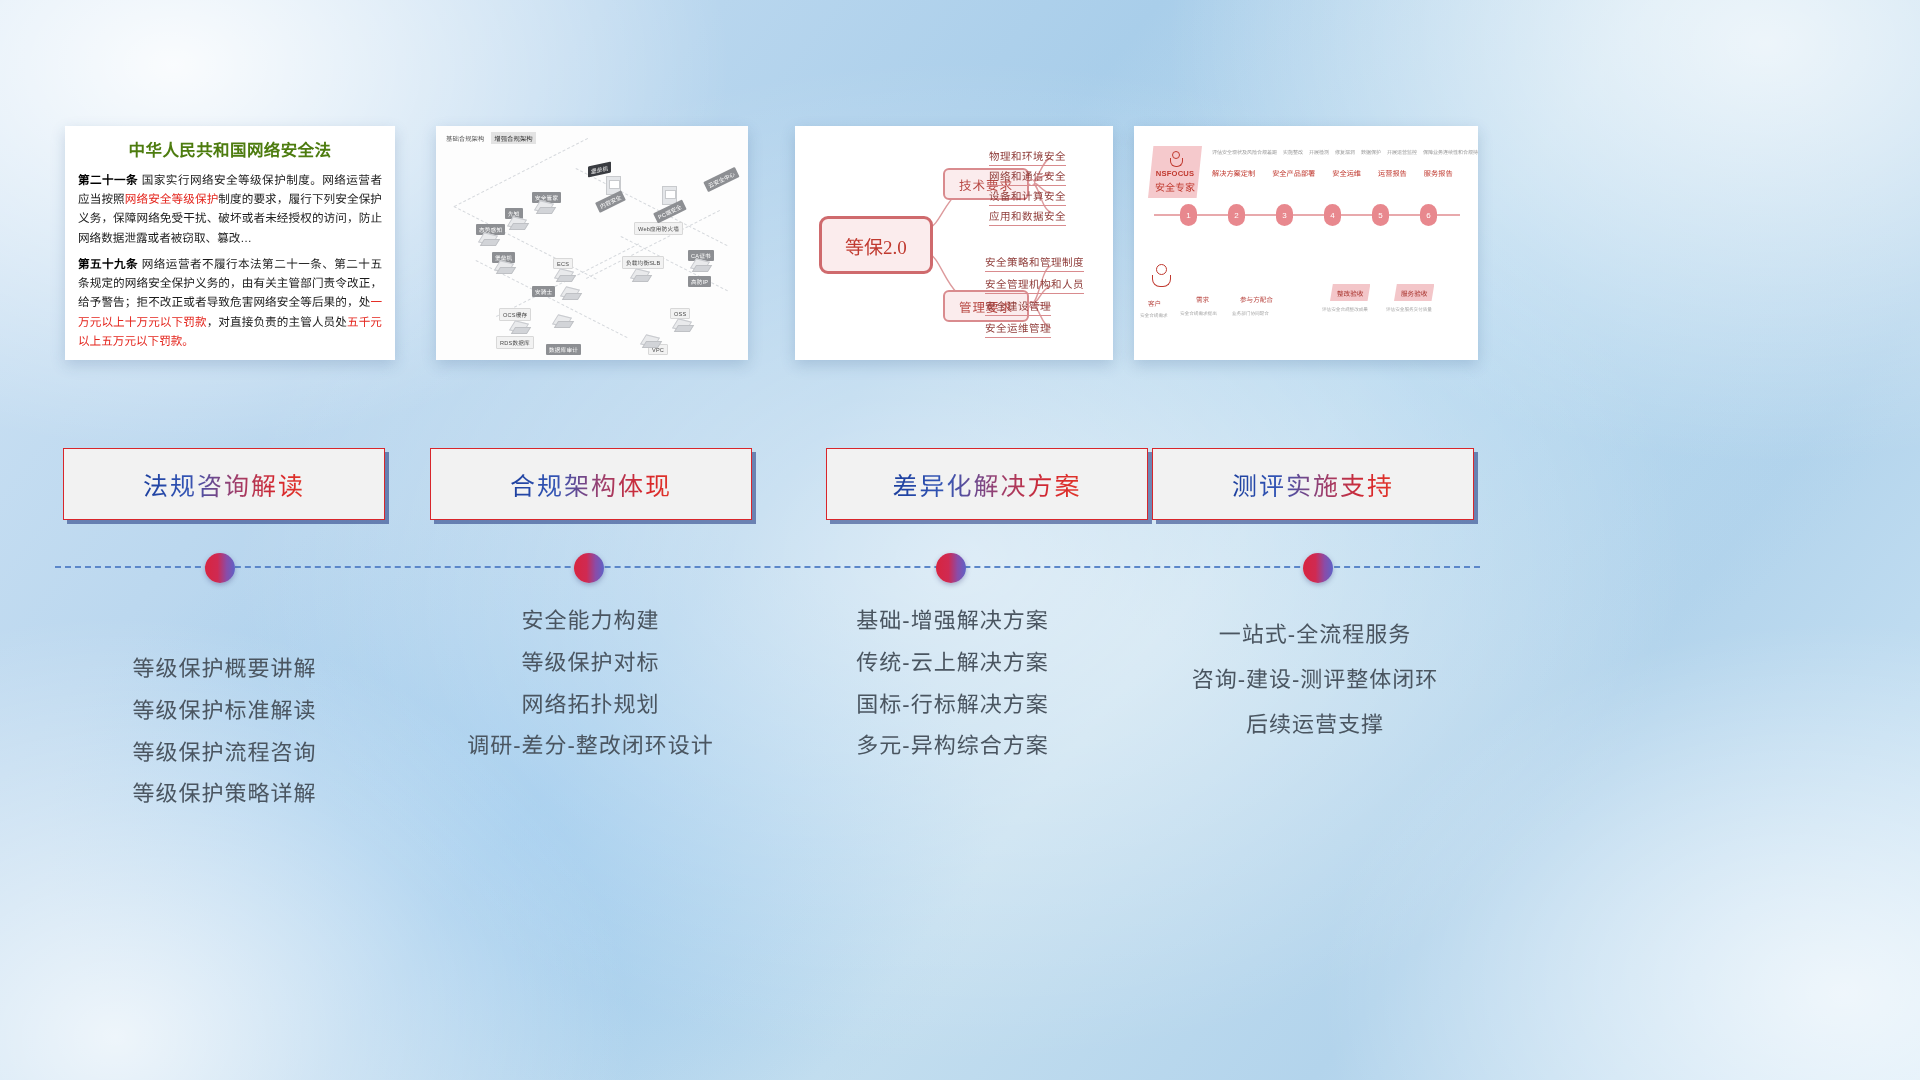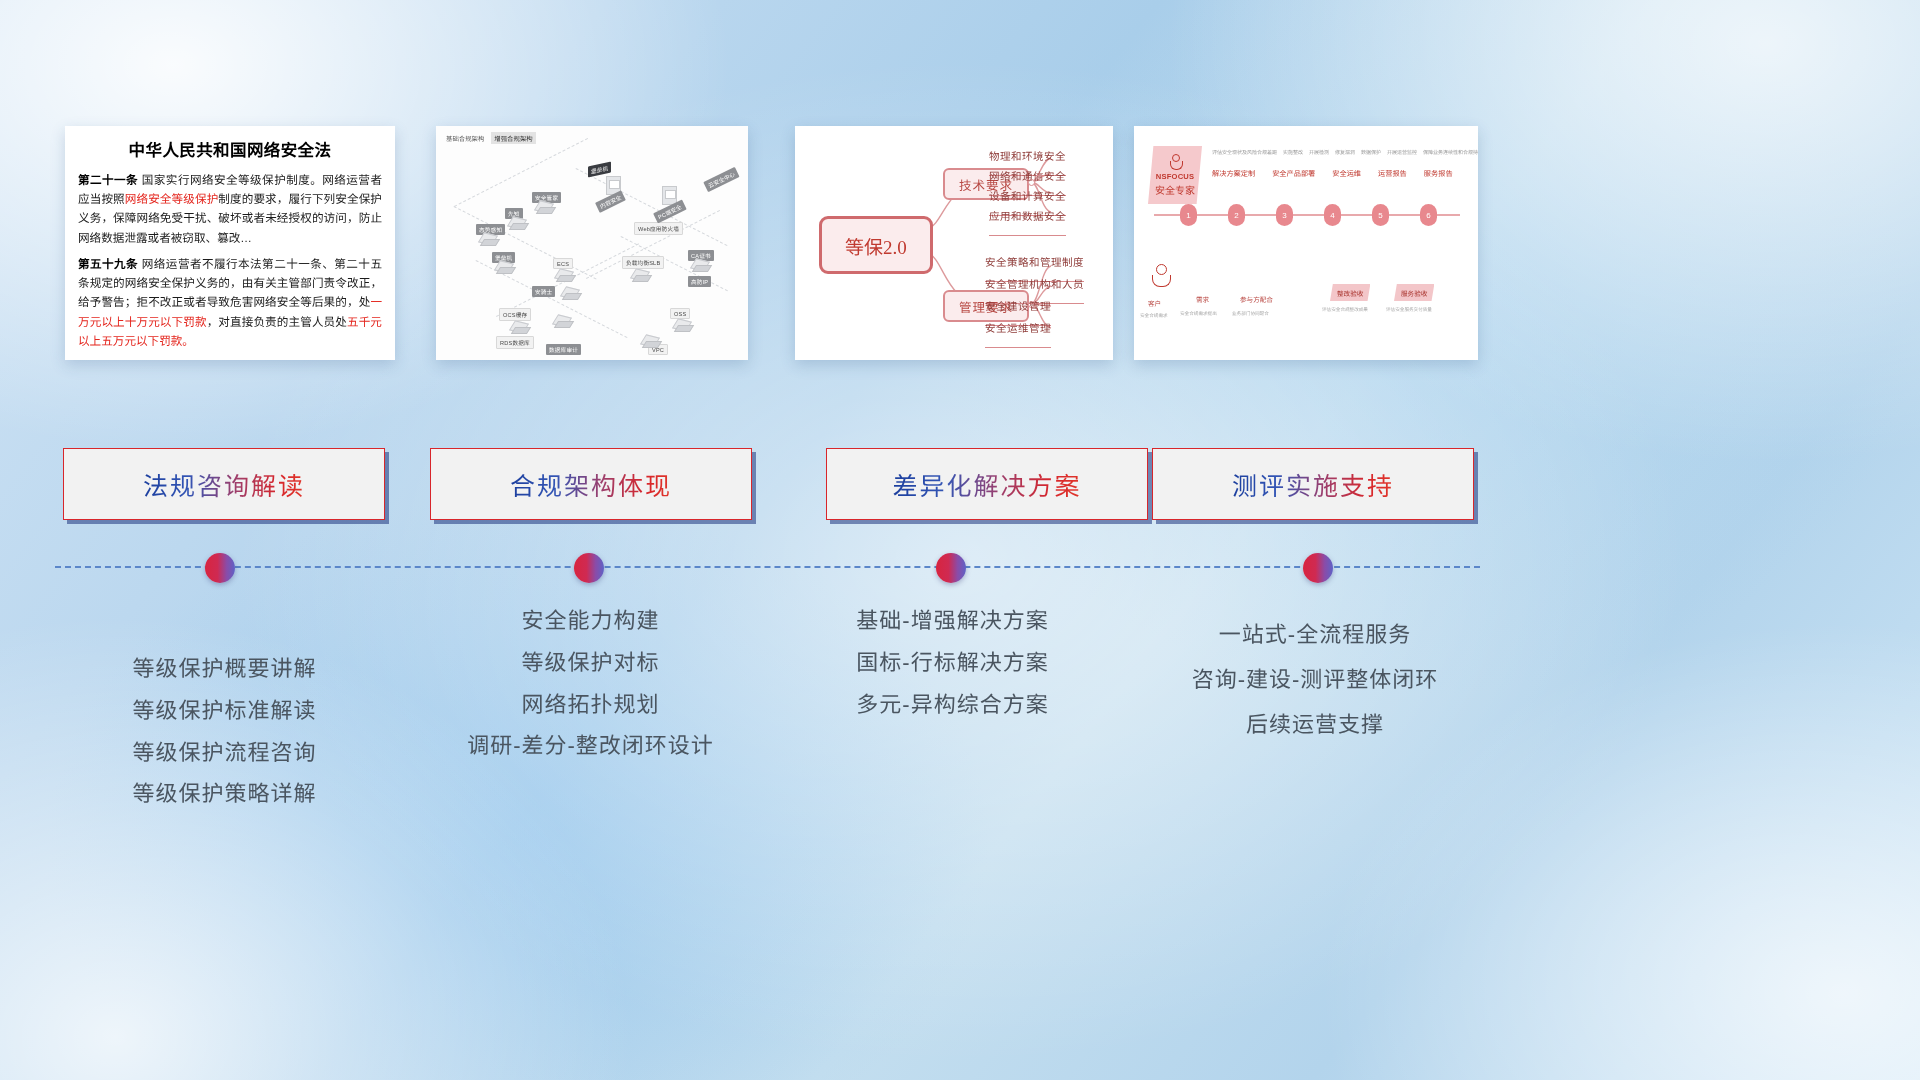--- a/index.html
+++ b/index.html
@@ -28,21 +28,21 @@
     overflow:hidden;
   }
   .card.c1{left:65px;width:330px;}
   .card.c2{left:436px;width:312px;}
   .card.c3{left:795px;width:318px;}
   .card.c4{left:1134px;width:344px;}
 
   
   .law{padding:9px 13px 0 13px;box-sizing:border-box;height:100%;}
   .law-title{
-    text-align:center;font-weight:bold;font-size:16.5px;color:#000000;
+    text-align:center;font-weight:bold;font-size:16.5px;color:#4d7c0f;
     letter-spacing:.4px;margin:2px 0 9px 0;
   }
   .law p{margin:0 0 7px 0;font-size:11.6px;line-height:1.66;color:#1b1b1b;text-align:justify;}
   .law b{font-weight:bold;color:#000;}
   .law .rd{color:#e4251d;}
 
   
   .arch{position:relative;width:100%;height:100%;background:#fdfdfd;}
   .arch .tabbar{position:absolute;left:7px;top:6px;display:flex;gap:4px;font-size:6.4px;color:#5a5a5a;}
   .arch .tabbar span{padding:1.5px 3px;}
@@ -72,28 +72,28 @@
   }
   .mbranch{
     position:absolute;width:82px;height:28px;border:2px solid #d98b8e;border-radius:6px;
     background:#fbeced;display:flex;align-items:center;justify-content:center;
     color:#b84a45;font-size:12.5px;font-family:"Liberation Serif",serif;letter-spacing:1px;
   }
   .mbranch.b1{left:148px;top:42px;}
   .mbranch.b2{left:148px;top:164px;}
   .mleaf{
     position:absolute;font-size:10.5px;color:#8e3b38;font-family:Liberation Serif, serif;
-    white-space:nowrap;padding-bottom:12px;border-bottom:1.6px solid #d98b8e;letter-spacing:.5px;
+    white-space:nowrap;padding-bottom:2px;border-bottom:1.6px solid #d98b8e;letter-spacing:.5px;
   }
   .mdot{position:absolute;width:5px;height:5px;border:1px solid #d98b8e;border-radius:50%;background:#fff;}
 
   
   .nsf{position:relative;width:100%;height:100%;background:#fff;}
   .nsf-logo{
-    position:absolute;left:14px;top:20px;width:54px;height:58px;background:#f5c9cc;
+    position:absolute;left:14px;top:20px;width:54px;height:52px;background:#f5c9cc;
     clip-path:polygon(10% 0,100% 0,90% 100%,0 100%);
     display:flex;flex-direction:column;align-items:center;justify-content:center;gap:1px;
   }
   .nsf-logo .nm{font-size:7.6px;color:#c0392f;font-weight:bold;letter-spacing:.2px;}
   .nsf-logo .sb{font-size:10px;color:#c0392f;}
   .nsf-logo .person{width:13px;height:15px;position:relative;margin-bottom:2px;}
   .nsf-logo .person::before{content:"";position:absolute;left:3.5px;top:0;width:6px;height:6px;border:1.2px solid #c0392f;border-radius:50%;}
   .nsf-logo .person::after{content:"";position:absolute;left:1px;top:7px;width:11px;height:8px;border:1.2px solid #c0392f;border-top:none;border-radius:0 0 6px 6px;}
   .nsf-topline{position:absolute;left:78px;top:22px;display:flex;gap:6px;font-size:5px;color:#9a9a9a;white-space:nowrap;}
   .nsf-caps{position:absolute;left:78px;top:42px;display:flex;gap:17px;font-size:7.2px;color:#c0392f;white-space:nowrap;}
@@ -385,20 +385,21 @@
       <div>等级保护策略详解</div>
     </div>
     <div class="lcol l2">
       <div>安全能力构建</div>
       <div>等级保护对标</div>
       <div>网络拓扑规划</div>
       <div>调研-差分-整改闭环设计</div>
     </div>
     <div class="lcol l3">
       <div>基础-增强解决方案</div>
+      <div>传统-云上解决方案</div>
       <div>国标-行标解决方案</div>
       <div>多元-异构综合方案</div>
     </div>
     <div class="lcol l4">
       <div>一站式-全流程服务</div>
       <div>咨询-建设-测评整体闭环</div>
       <div>后续运营支撑</div>
     </div>
   </div>
 

